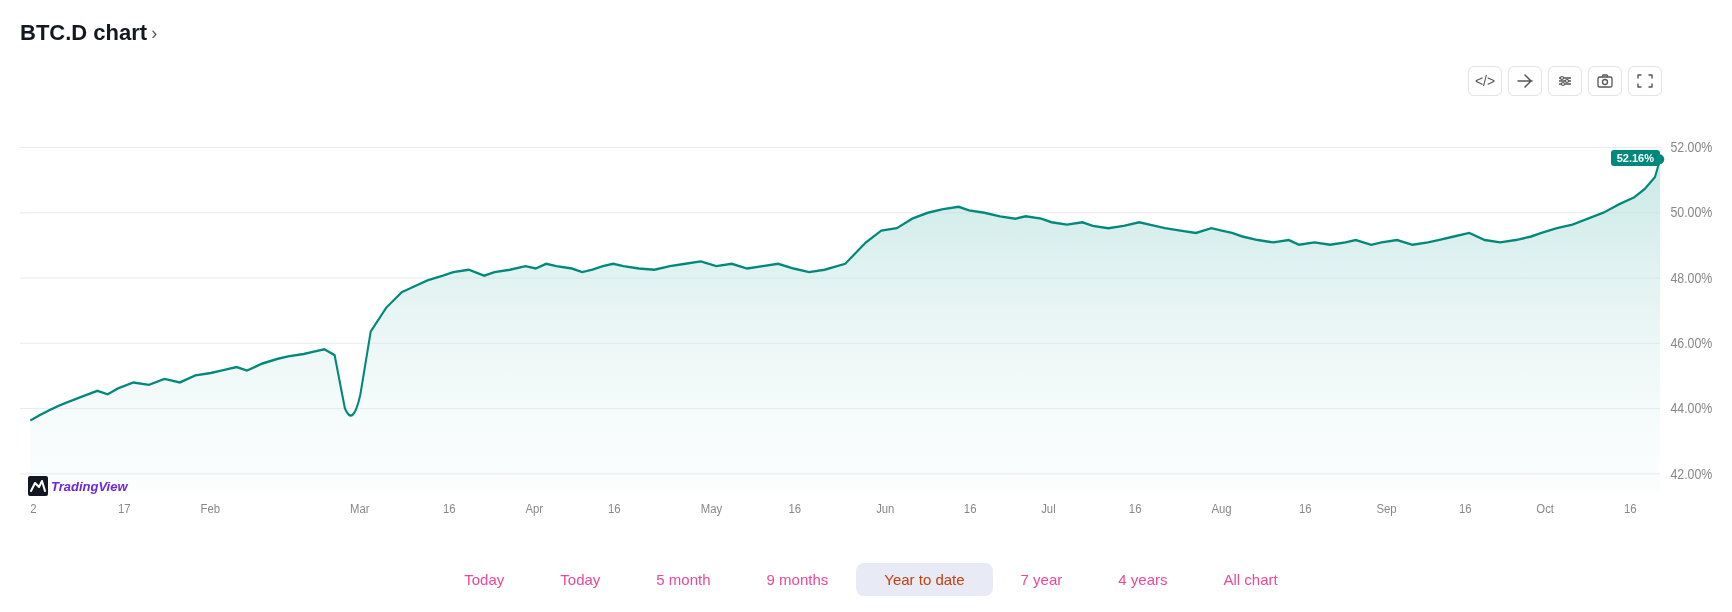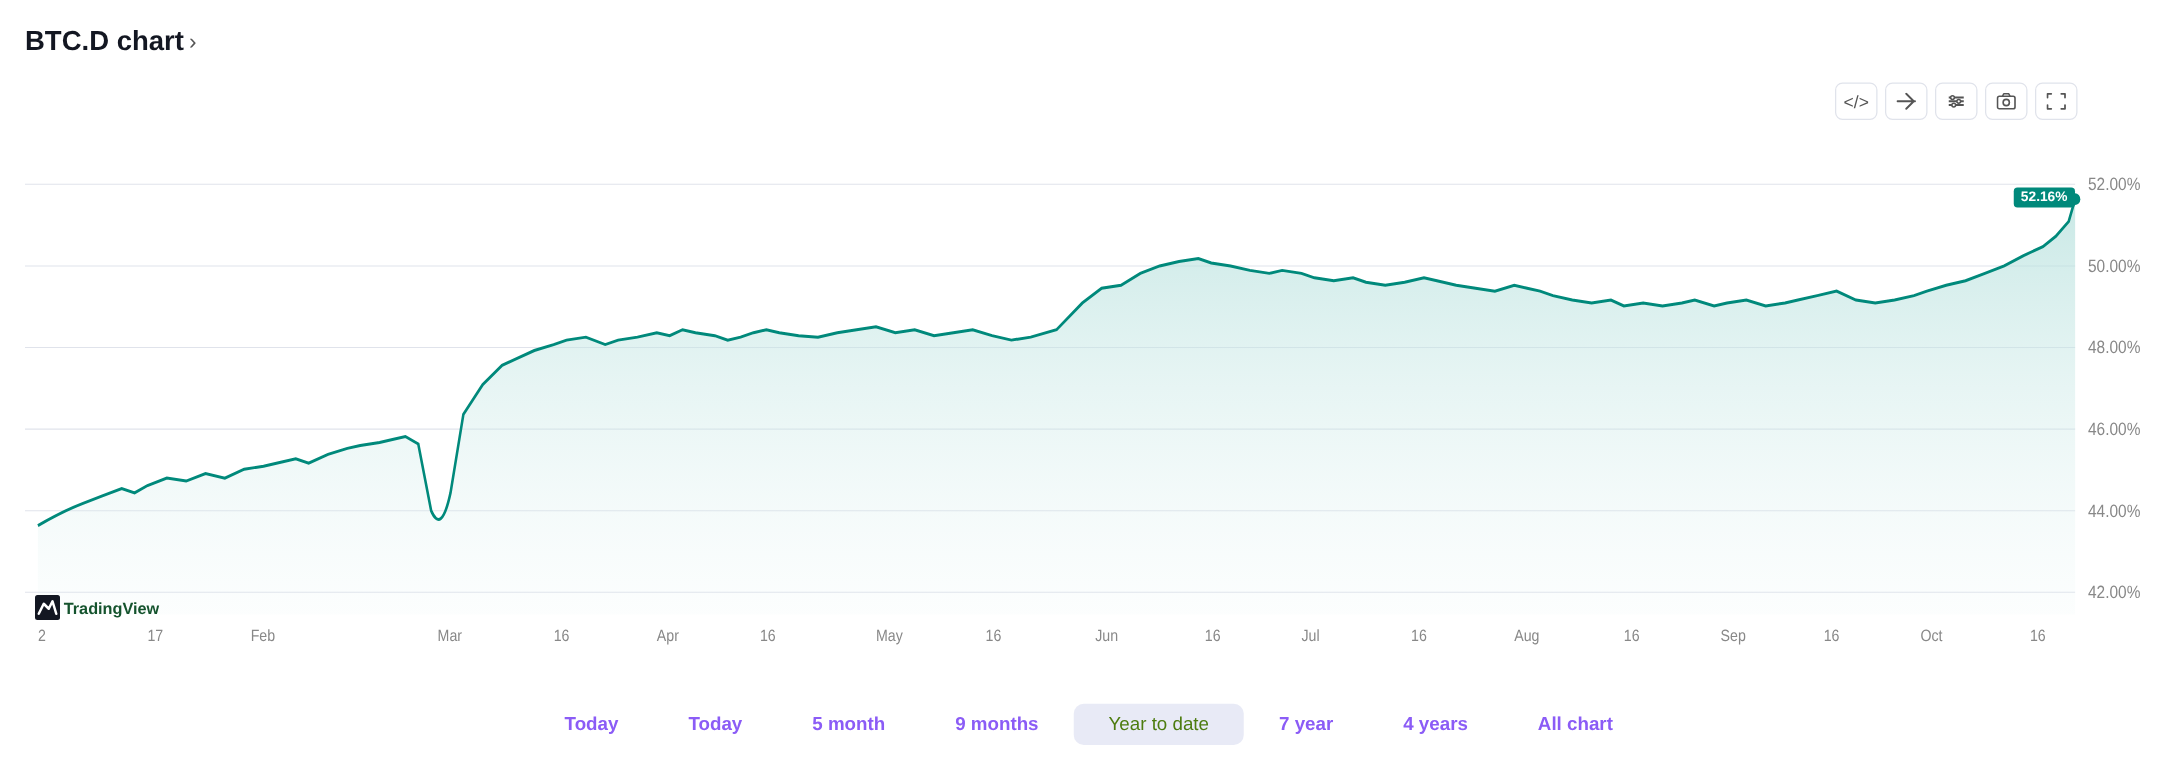--- a/index.html
+++ b/index.html
@@ -80,30 +80,30 @@
     }
     .time-filters {
       display: flex;
       justify-content: center;
       gap: 0;
       padding: 12px 0 6px 0;
     }
     .time-filter-btn {
       padding: 8px 28px;
       font-size: 15px;
-      color: #8b5cf6;
+      color: #ec4899;
       background: transparent;
       border: none;
       cursor: pointer;
       border-radius: 8px;
-      font-weight: 700;
+      font-weight: 400;
     }
     .time-filter-btn.active {
       background: #e8eaf6;
-      color: #4d7c0f;
+      color: #c2410c;
       font-weight: 500;
     }
     .tradingview-logo {
       position: absolute;
       left: 8px;
       bottom: 48px;
       display: flex;
       align-items: center;
       gap: 4px;
       font-size: 13px;
@@ -259,21 +259,21 @@
 
       
       <div class="price-label" style="position:absolute; right:62px; top:22px; background:#00897b; color:#fff; font-size:11px; font-weight:700; padding:2px 6px; border-radius:3px; z-index:10;">52.16%</div>
 
       
       <div class="tradingview-logo" style="position:absolute; left:8px; bottom:55px; display:flex; align-items:center; gap:3px;">
         <svg width="20" height="20" viewBox="0 0 20 20" fill="none">
           <rect width="20" height="20" rx="2" fill="#131722"></rect>
           <path d="M3 15 L7 7 L11 11 L14 5 L17 15" stroke="white" stroke-width="2" fill="none" stroke-linejoin="round" stroke-linecap="round"></path>
         </svg>
-        <span style="font-size:13px; font-weight:700; color:#14532d;">TradingView</span>
+        <span style="font-size:13px; font-weight:700; color:#6d28d9;font-style:italic;">TradingView</span>
       </div>
     </div>
   </div>
 
   <div class="time-filters">
     <button class="time-filter-btn">Today</button>
     <button class="time-filter-btn">Today</button>
     <button class="time-filter-btn">5 month</button>
     <button class="time-filter-btn">9 months</button>
     <button class="time-filter-btn active">Year to date</button>

